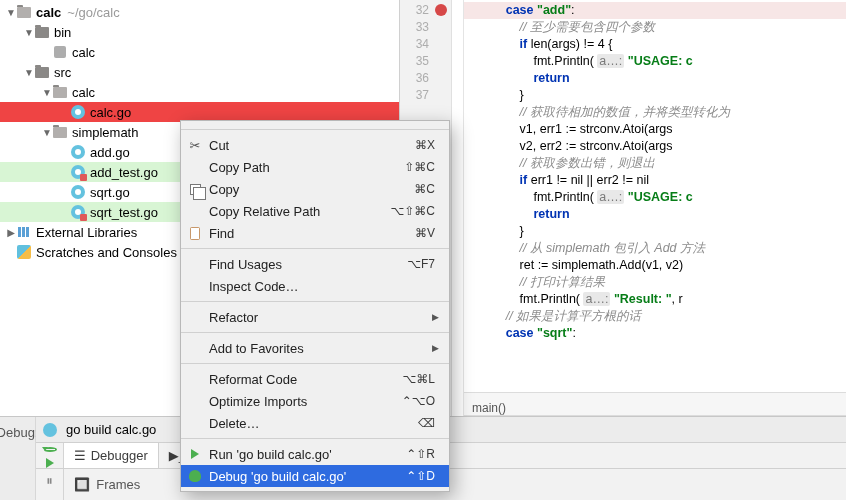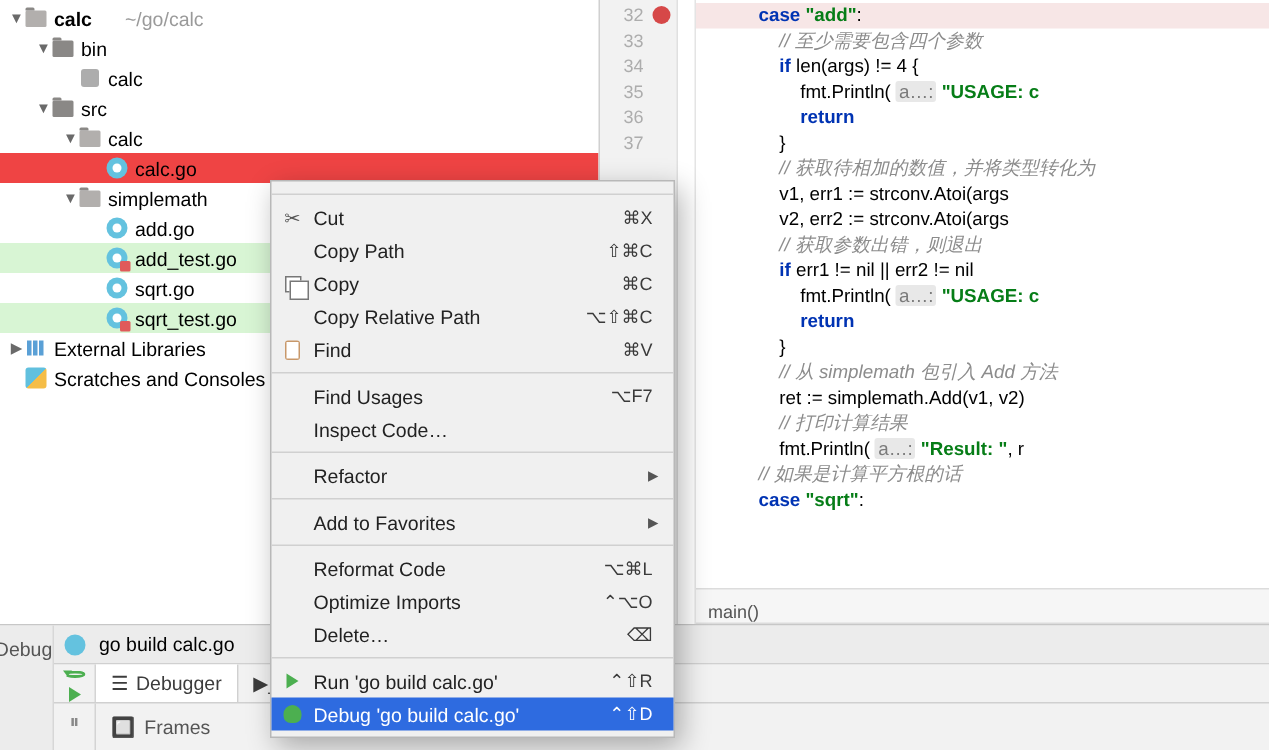--- a/index.html
+++ b/index.html
@@ -14,21 +14,21 @@
 .indent { display:inline-block; }
 .arrow { width: 10px; display: inline-block; color: #6a6a6a; font-size: 10px; text-align: center; }
 .ic { width: 16px; height: 16px; display: inline-flex; align-items: center; justify-content: center; margin-right: 4px; }
 .folder { width:14px; height:11px; background:#8a8886; border-radius:1px; position:relative; }
 .folder::before { content:""; position:absolute; top:-2px; left:0; width:6px; height:2px; background:#8a8886; border-radius:1px 1px 0 0; }
 .folder.open { background:#b2afad; }
 .gofile { width:14px; height:14px; border-radius:50%; background:#64c2df; position: relative; }
 .gofile::after { content:""; position:absolute; width:6px; height:6px; background:#fff; border-radius:50%; top:4px; left:4px; }
 .gofile.test::before { content:""; position:absolute; width:7px; height:7px; background:#e05a5a; border-radius:1px; right:-2px; bottom:-2px; }
 .label { }
-.path-hint { color: #9a9a9a; margin-left: 22px; text-align: right; }
+.path-hint { color: #9a9a9a; margin-left: 6px; text-align: right; }
 .lib-ic { width:14px; height:14px; }
 .lib-ic rect { fill:#5aa0d6; }
 .scr-ic { width:14px; height:14px; border-radius:2px; background:linear-gradient(135deg,#61c0de 50%,#f5bd47 50%); }
 
 .editor { flex:1; display:flex; background:#fff; min-width:0; }
 .gutter { width: 52px; background: #f2f2f2; border-right:1px solid #e0e0e0; text-align: right; color:#adadad; font-family: Menlo, Consolas, monospace; font-size:12px; padding-top:2px; }
 .gutter .ln { height:17px; line-height:17px; padding-right: 22px; position:relative; }
 .gutter .bp::after { content:""; position:absolute; right:4px; top:2px; width:12px; height:12px; border-radius:50%; background:#d64848; }
 .fold-strip { width:12px; background:#fff; border-right:1px solid #e4e4e4; }
 .code { flex:1; font-family: Menlo, Consolas, monospace; font-size:12.5px; line-height:17px; white-space: pre; overflow:hidden; padding-top:2px; }

